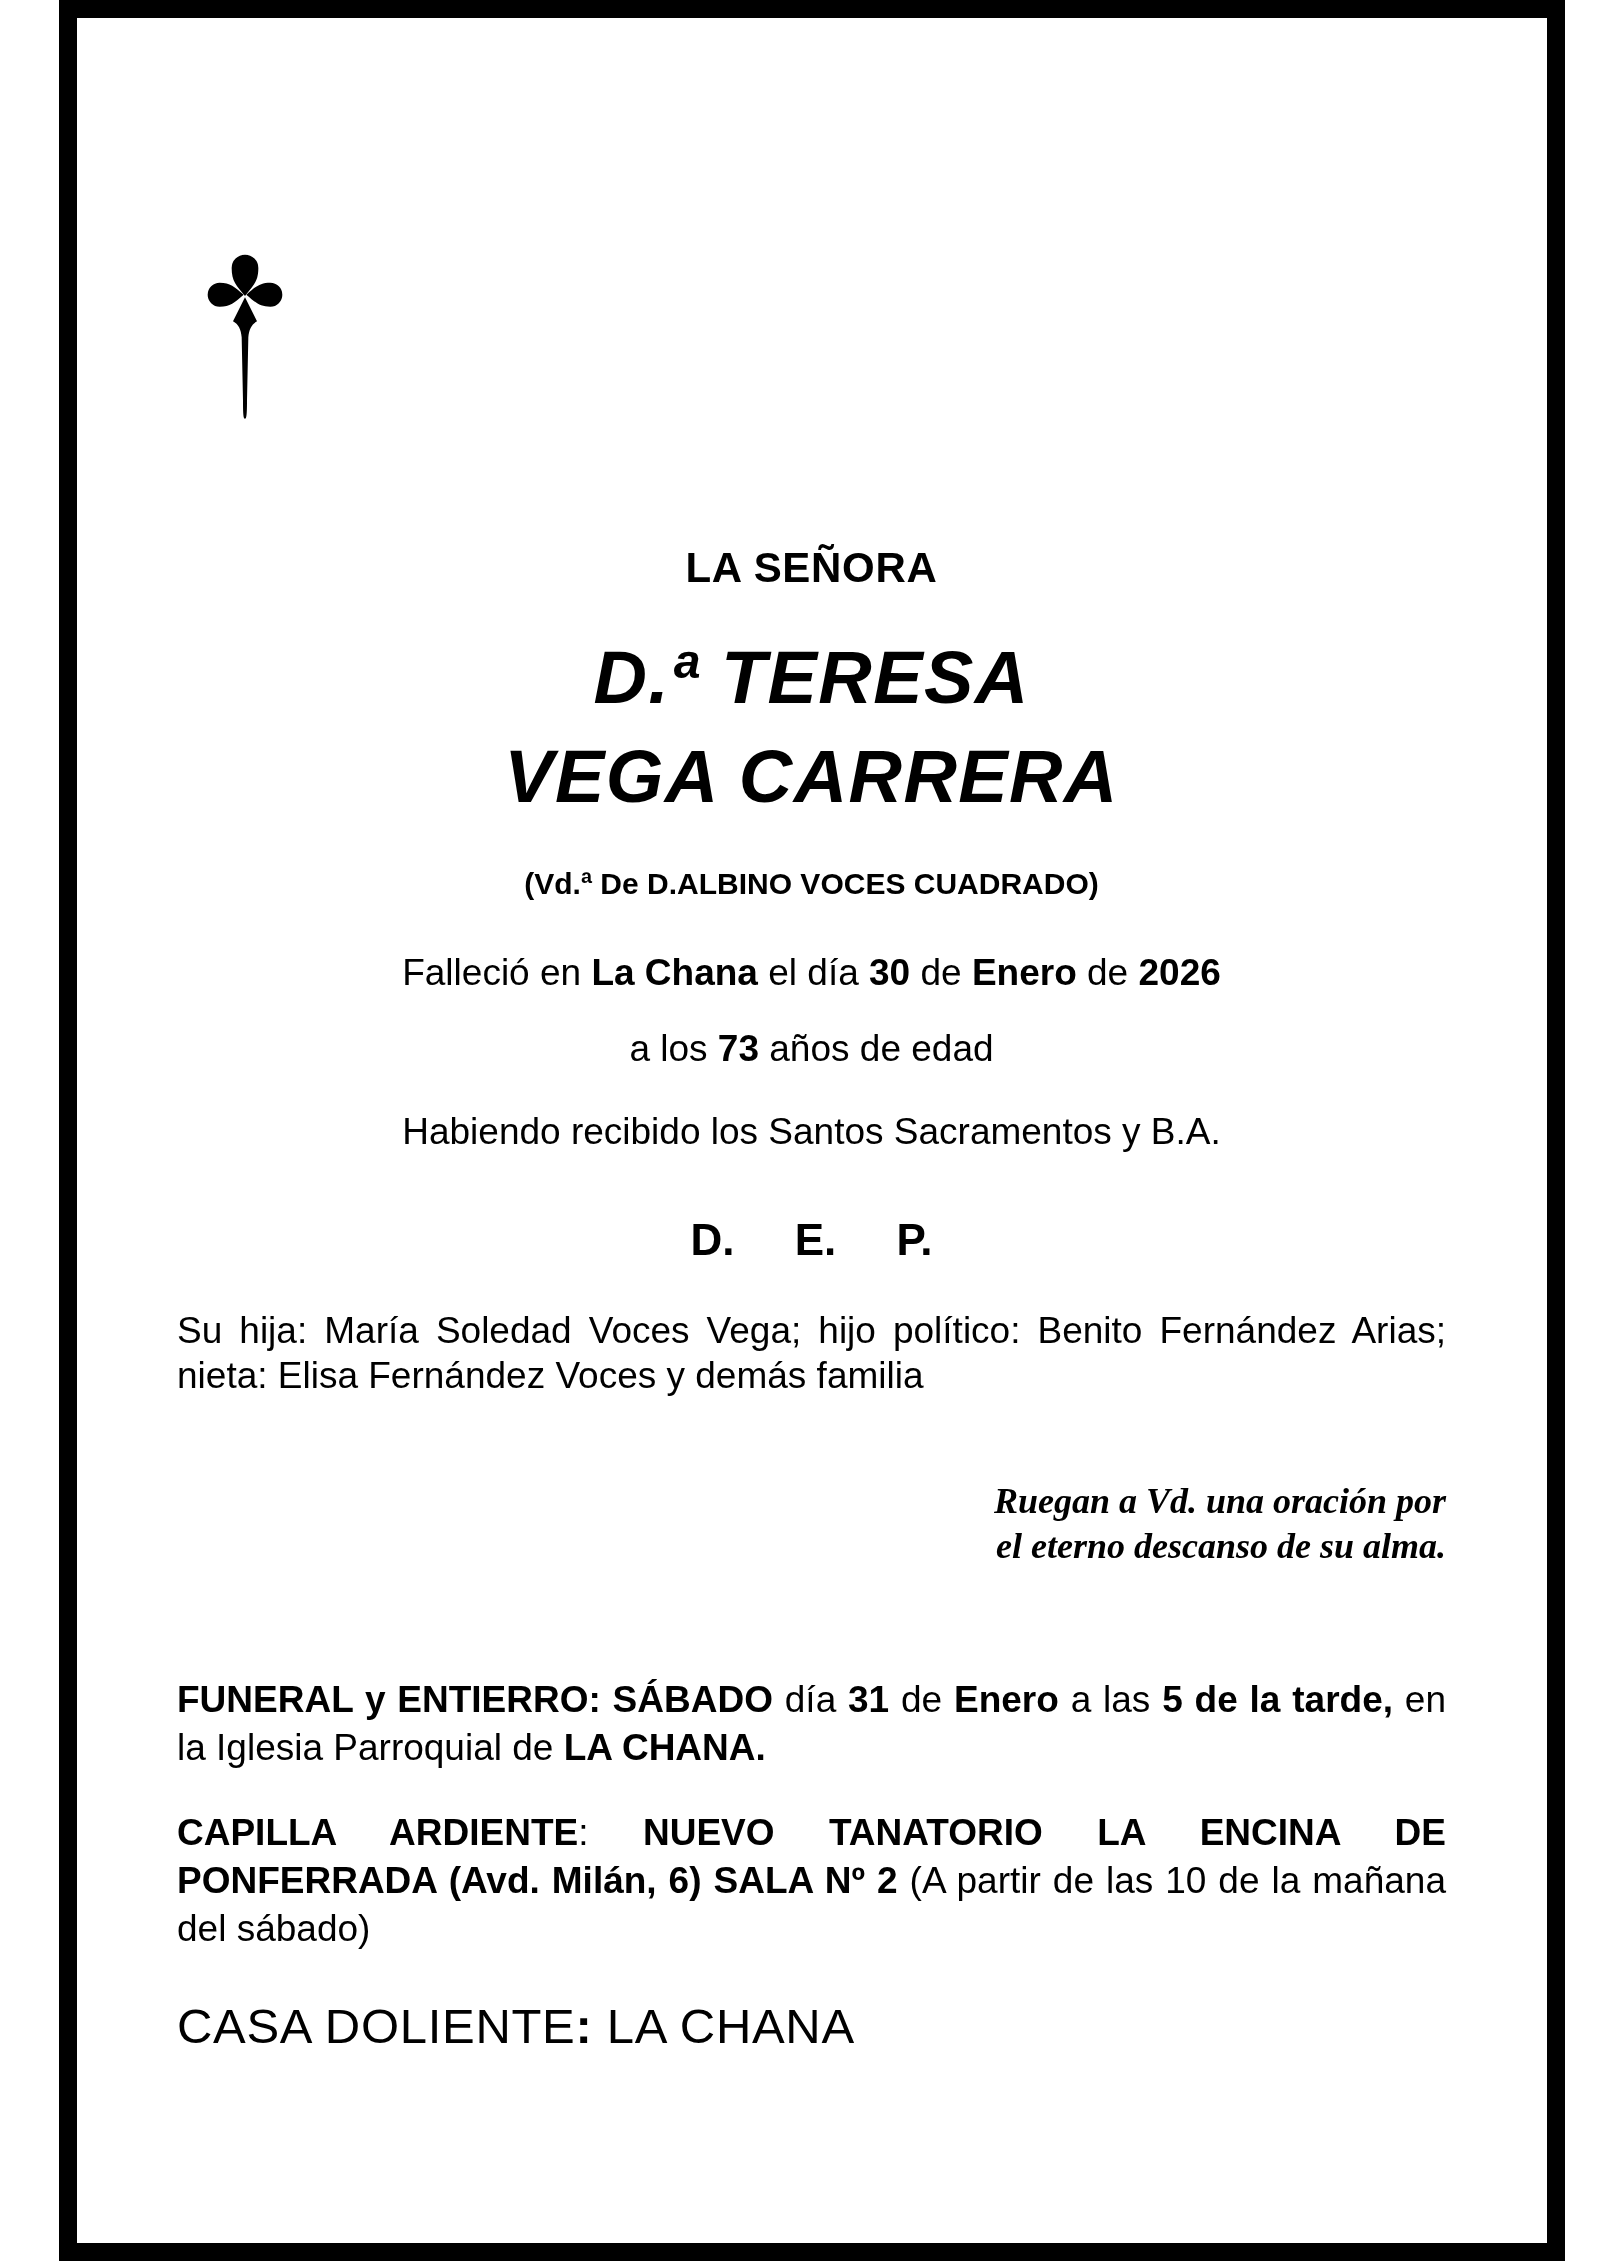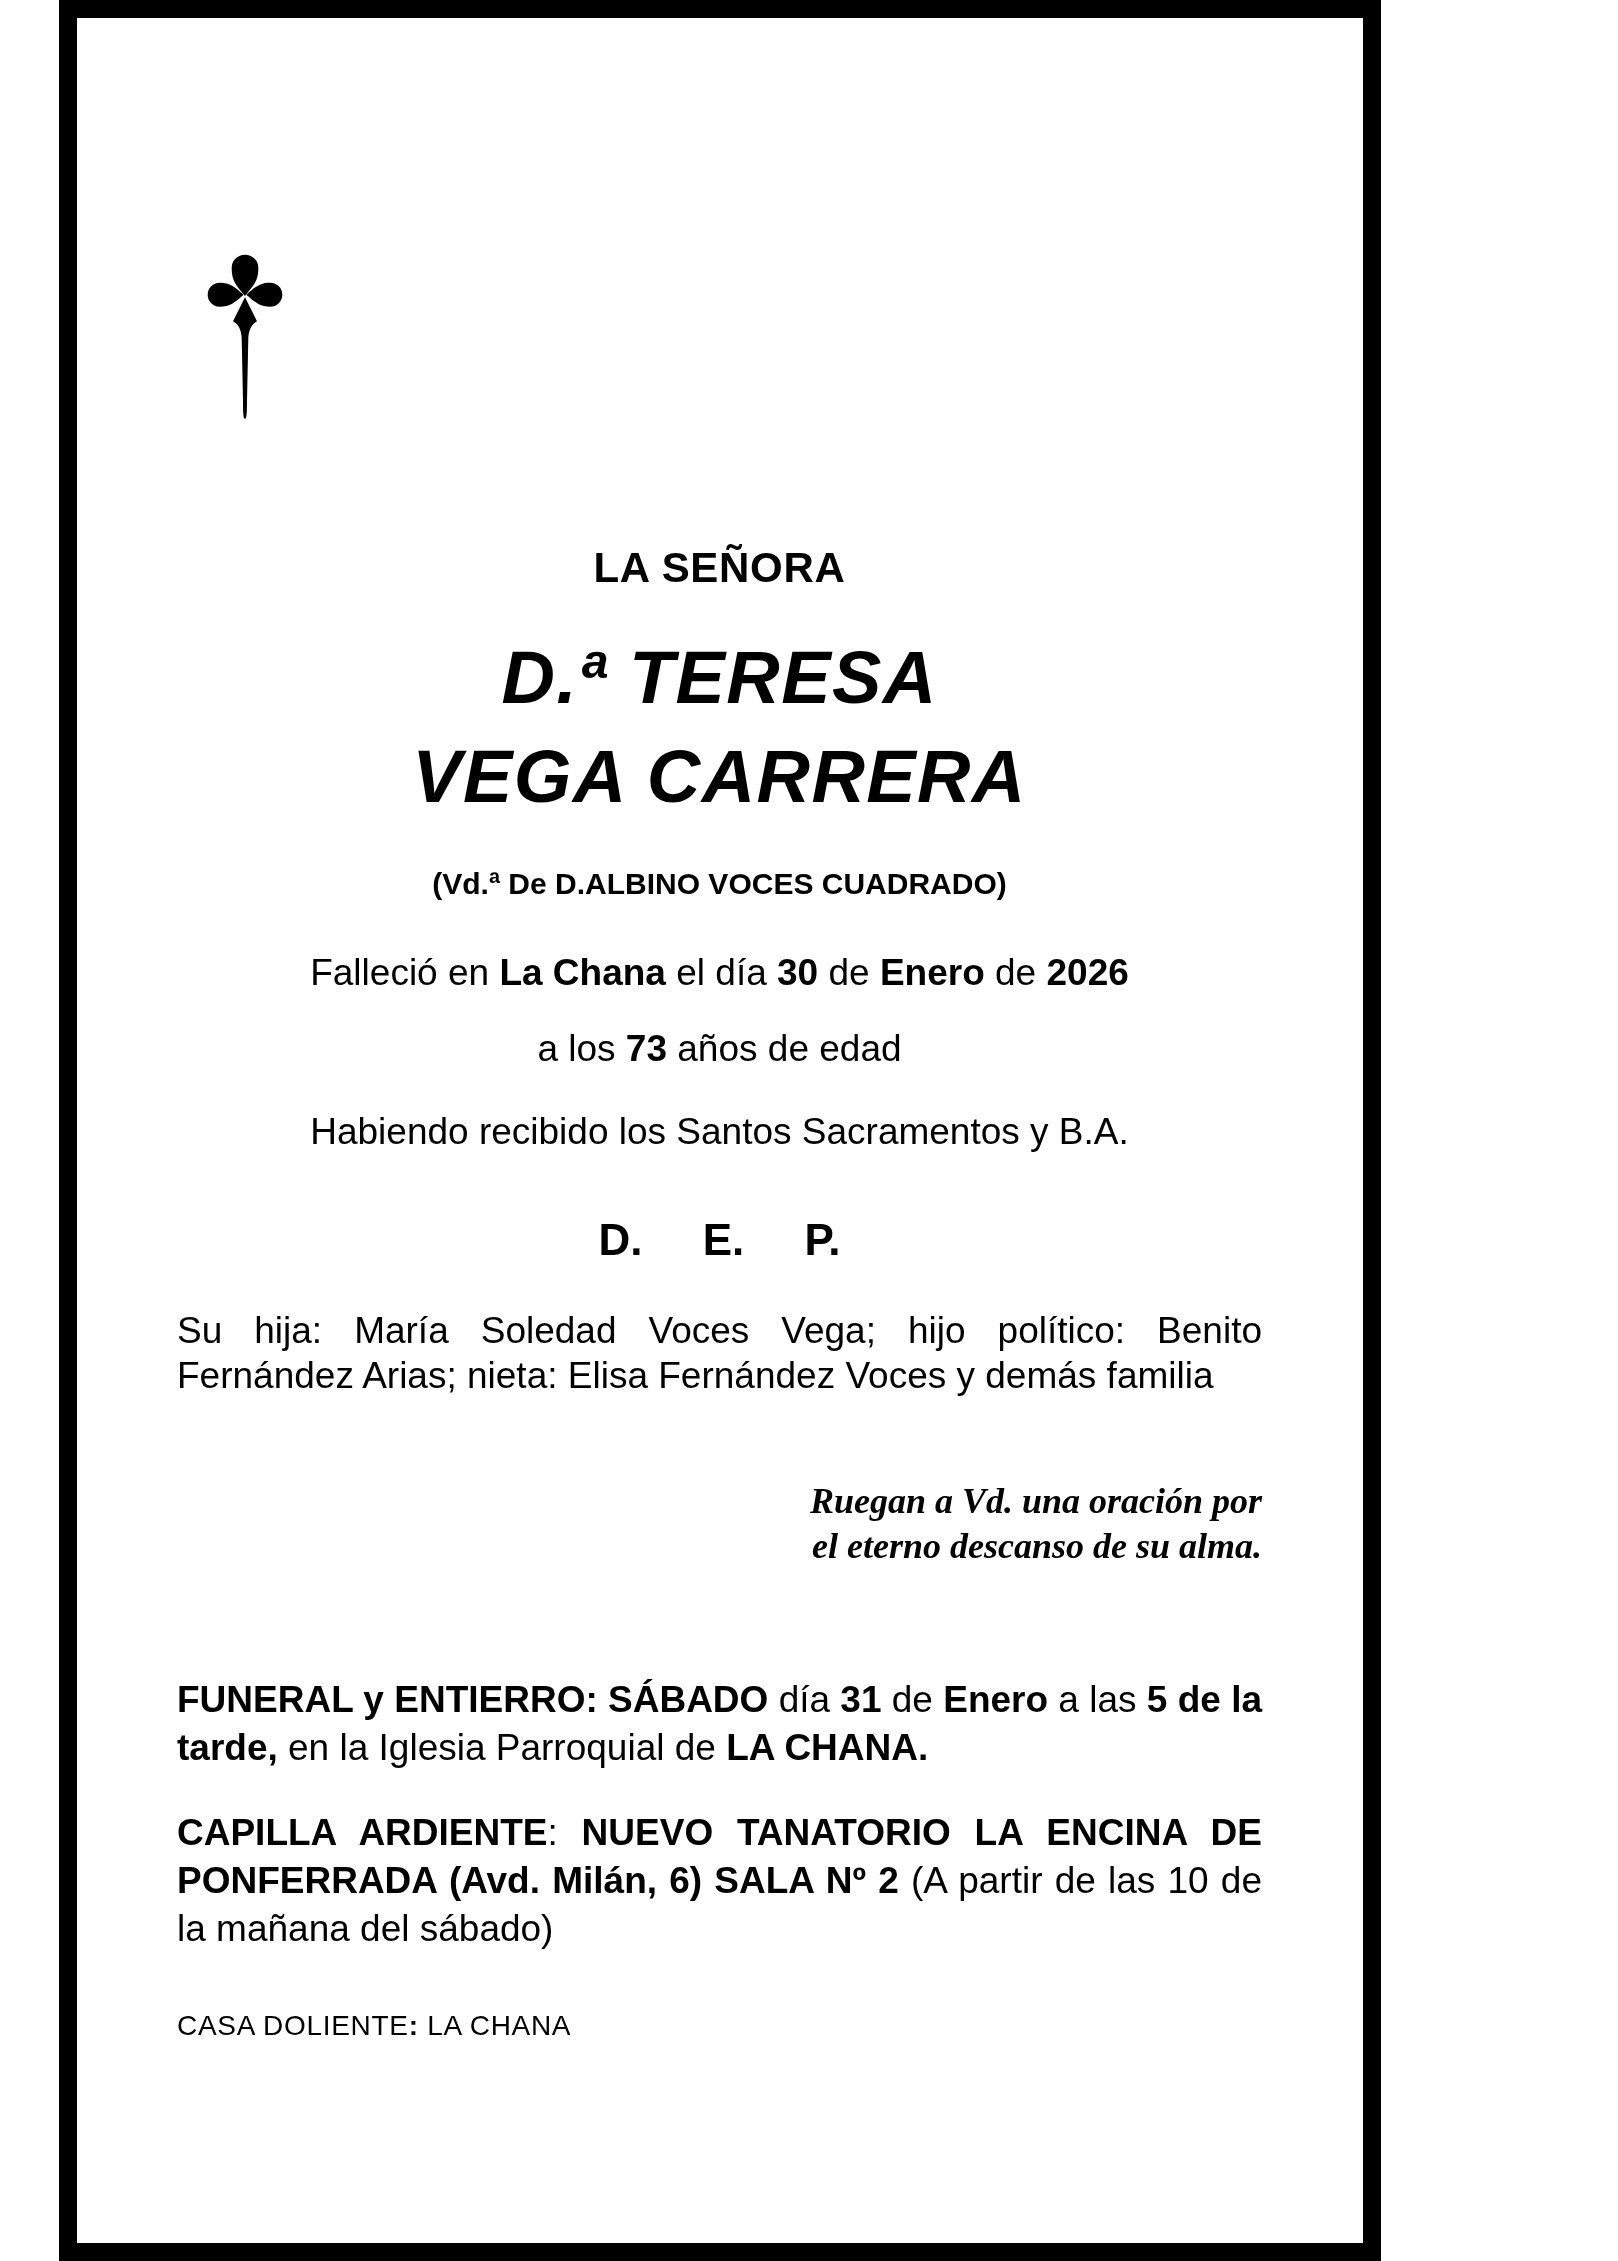--- a/index.html
+++ b/index.html
@@ -1,18 +1,18 @@
 <!DOCTYPE html>
 <html style="font-size:11px"><head>
 <meta charset="utf-8">
 <style>
   html,body{margin:0;padding:0;background:#ffffff;}
   .page{
     position:relative;
-    width:1381px;height:2261px;
+    width:1565px;height:2261px;
     background:#ffffff;
     color:#000000;
     font-family:"Liberation Sans",sans-serif;
     overflow:hidden;
   }
   .frame{
     position:absolute;
     left:59px;top:0;right:0;bottom:0;
     border:18px solid #000000;
     box-sizing:border-box;
@@ -42,21 +42,21 @@
   .sacraments-line{top:1093px;font-size:37px;line-height:42px;}
   .dep-line{
     top:1198px;font-size:44px;line-height:48px;font-weight:bold;word-spacing:48px;
   }
   .family-par{top:1290px;font-size:37px;line-height:45px;}
   .prayer-par{
     top:1461px;font-size:36px;line-height:45px;font-weight:bold;font-style:italic;
   }
   .funeral-par{top:1634px;font-size:37px;line-height:48px;margin-top:24px;}
   .chapel-par{top:1791px;font-size:37px;line-height:48px;}
-  .house-par{top:1987px;font-size:28px;line-height:42px;letter-spacing:0.7px;}
+  .house-par{top:1987px;font-size:49px;line-height:42px;letter-spacing:0.7px;}
 </style>
 </head>
 <body>
 
 <div class="page">
   <div class="frame">
     <div class="content">
 
       <div class="cross-wrap">
         <svg viewBox="0 0 120 300" width="82" height="200" xmlns="http://www.w3.org/2000/svg" aria-hidden="true">

